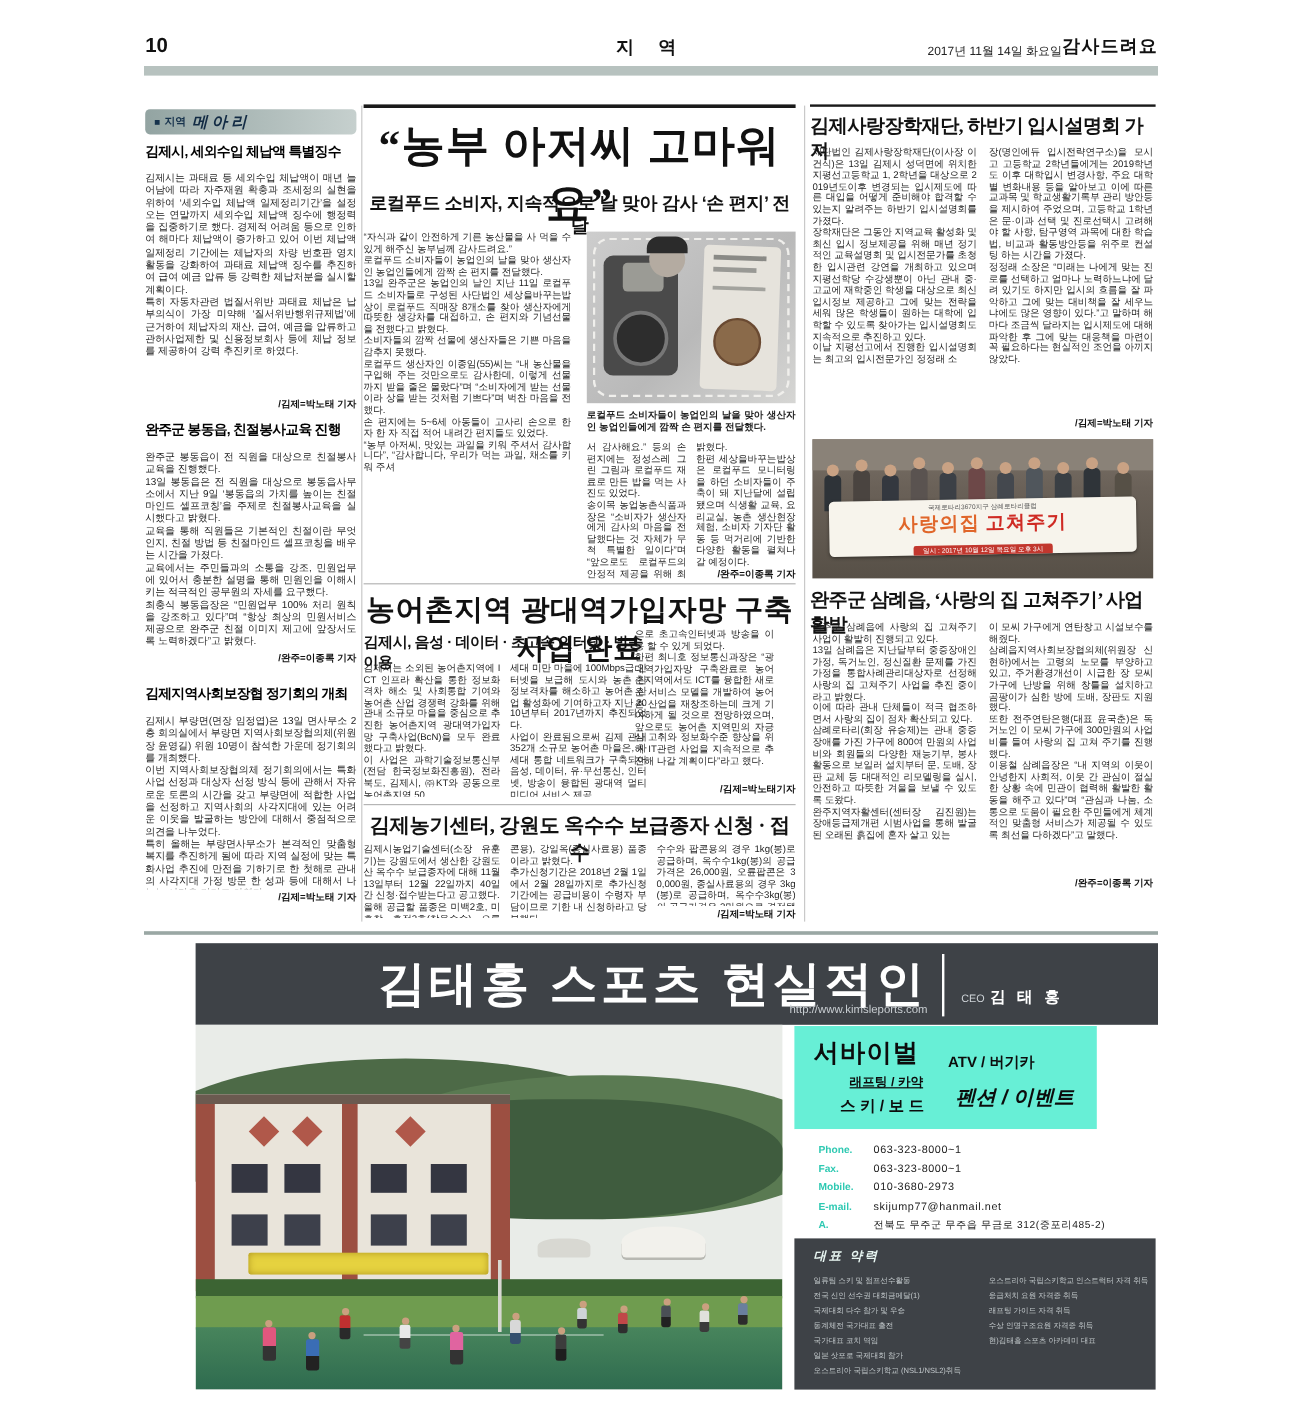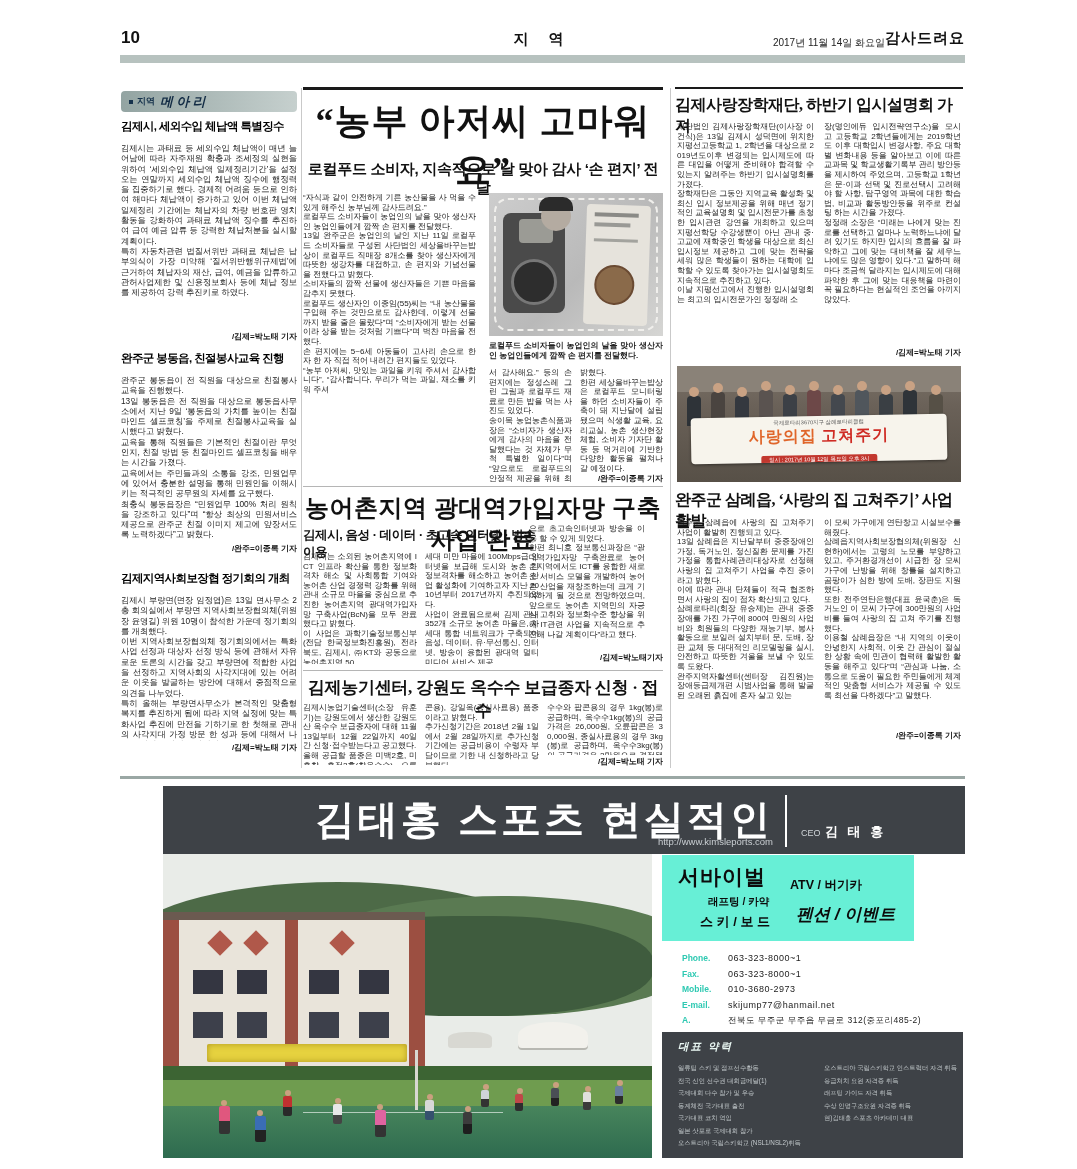--- a/index.html
+++ b/index.html
@@ -218,21 +218,21 @@
     <div class="p" style="left:352px;top:240px;width:8px;height:17px;background:linear-gradient(180deg,#c04848 0 55%,#2e2e2e 55%);"></div>
     <div class="p" style="left:388px;top:234px;width:8px;height:18px;background:linear-gradient(180deg,#4a4f55 0 55%,#222 55%);"></div>
     <div class="p" style="left:420px;top:238px;width:8px;height:18px;background:linear-gradient(180deg,#e0e0dc 0 55%,#3a3a3a 55%);"></div>
     <div class="p" style="left:452px;top:232px;width:8px;height:18px;background:linear-gradient(180deg,#6a7f9e 0 55%,#2c2c2c 55%);"></div>
     <div class="p" style="left:300px;top:258px;width:9px;height:22px;background:linear-gradient(180deg,#3c3c3c 0 55%,#1e1e1e 55%);"></div>
   </div>
 
   <div class="abs" style="left:662px;top:855px;width:252px;height:86px;background:#67efd6;overflow:hidden;">
     <div class="abs" style="left:16px;top:8px;font-size:21px;font-weight:bold;color:#0c0c0c;letter-spacing:1px;">서바이벌</div>
     <div class="abs" style="left:128px;top:22px;font-size:12.5px;font-weight:bold;color:#0c0c0c;">ATV / 버기카</div>
-    <div class="abs" style="left:46px;top:40px;font-size:10.5px;font-weight:bold;color:#0c0c0c;">래프팅 / 카약</div>
+    <div class="abs" style="left:46px;top:40px;font-size:10.5px;font-weight:bold;color:#0c0c0c;text-decoration:underline;">래프팅 / 카약</div>
     <div class="abs" style="left:38px;top:58px;font-size:13px;font-weight:bold;color:#0c0c0c;">스 키 / 보 드</div>
     <div class="abs" style="left:134px;top:48px;font-size:17px;font-weight:bold;font-style:italic;color:#0c0c0c;">펜션 / 이벤트</div>
   </div>
 
   <div class="abs" style="left:662px;top:941px;width:301px;height:91px;background:#ffffff;padding-top:12px;box-sizing:border-box;">
     <div class="contact-line">
       <span class="contact-label">Phone.</span>
       <span class="contact-value">063-323-8000~1</span>
     </div>
     <div class="contact-line">

